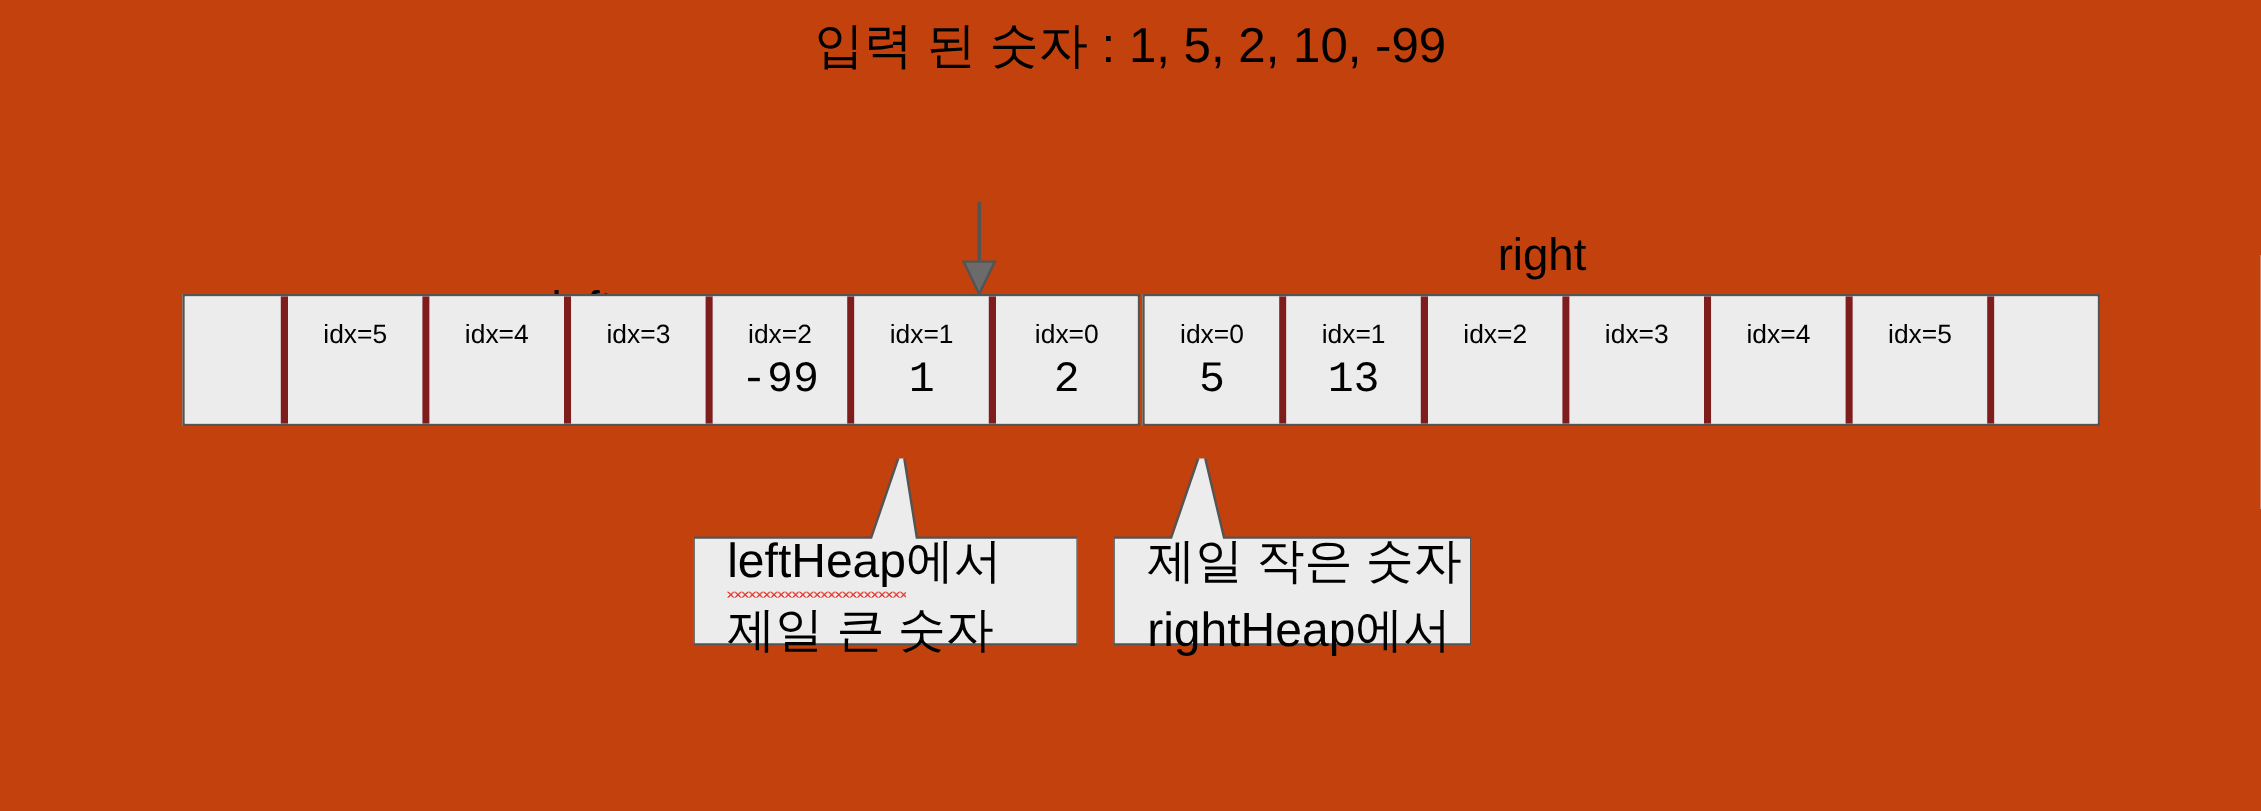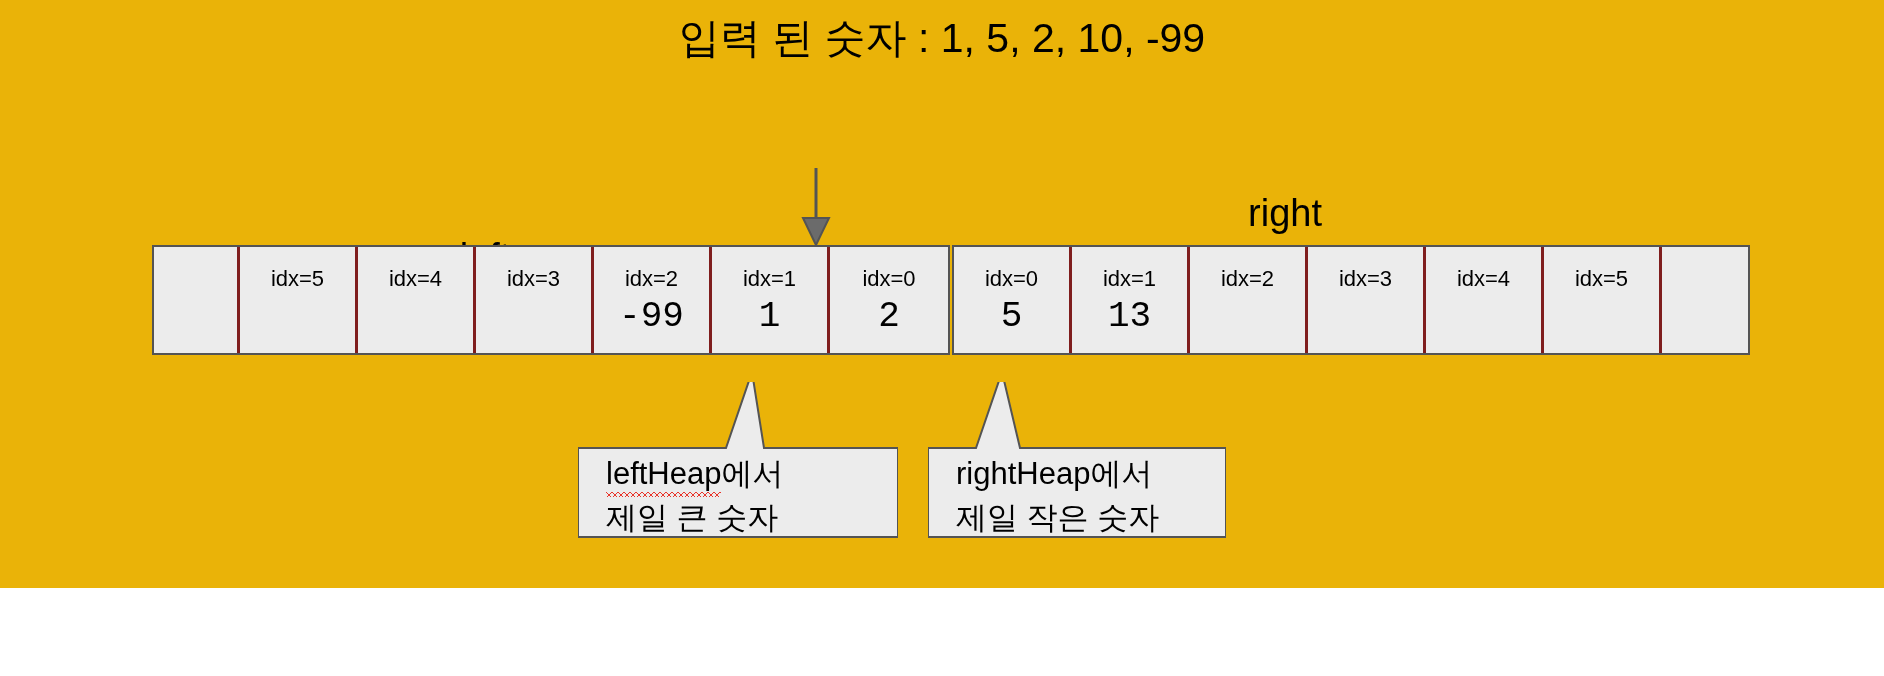--- a/index.html
+++ b/index.html
@@ -8,22 +8,22 @@
     padding: 0;
     background: #ffffff;
   }
   body {
     font-family: "Liberation Sans", "DejaVu Sans", sans-serif;
     color: #000000;
   }
   #canvas {
     position: relative;
     width: 1884px;
-    height: 588px;
-    background: #eab308;
+    height: 676px;
+    background: #c2410c;
     overflow: hidden;
   }
 
   
   .title {
     position: absolute;
     left: 0;
     top: 14px;
     width: 1884px;
     text-align: center;
@@ -73,21 +73,21 @@
     background: #ececec;
   }
   .array.left  { left: 152px; }
   .array.right { left: 952px; }
 
   .cell {
     position: relative;
     width: 118px;
     height: 106px;
     box-sizing: border-box;
-    border-right: 3px solid #7f1d1d;
+    border-right: 6px solid #7f1d1d;
     background: #ececec;
     display: flex;
     flex-direction: column;
     align-items: center;
     justify-content: flex-start;
     padding-top: 21px;
   }
   .cell:last-child { border-right: none; }
   .cell.narrow { width: 86px; }
 
@@ -118,21 +118,21 @@
     position: absolute;
     left: 0;
     top: 0;
     width: 100%;
     height: 100%;
     box-sizing: border-box;
     display: flex;
     flex-direction: column;
     justify-content: center;
     padding-left: 28px;
-    font-size: 31px;
+    font-size: 40px;
     line-height: 1.42;
     color: #000000;
     pointer-events: none;
   }
   .callout.left-callout .callout-text  { padding-top: 68px; }
   .callout.right-callout .callout-text { padding-top: 68px; }
 
   .squiggle-word {
     position: relative;
     display: inline-block;
@@ -240,18 +240,18 @@
       <div class="nowrap"><span class="squiggle-word">leftHeap</span><span>에서</span></div>
       <div class="nowrap">제일 큰 숫자</div>
     </div>
   </div>
 
   <div class="callout right-callout">
     <svg width="298" height="156" viewBox="0 0 298 156" xmlns="http://www.w3.org/2000/svg">
       <path d="M 0,66 L 48,66 L 74,-10 L 92,66 L 298,66 L 298,155 L 0,155 Z" fill="#ececec" stroke="#545454" stroke-width="2" stroke-linejoin="miter"></path>
     </svg>
     <div class="callout-text">
+      <div class="nowrap">제일 작은 숫자</div>
       <div class="nowrap"><span>rightHeap</span><span>에서</span></div>
-      <div class="nowrap">제일 작은 숫자</div>
     </div>
   </div>
 
 </div>
 
 </body></html>

